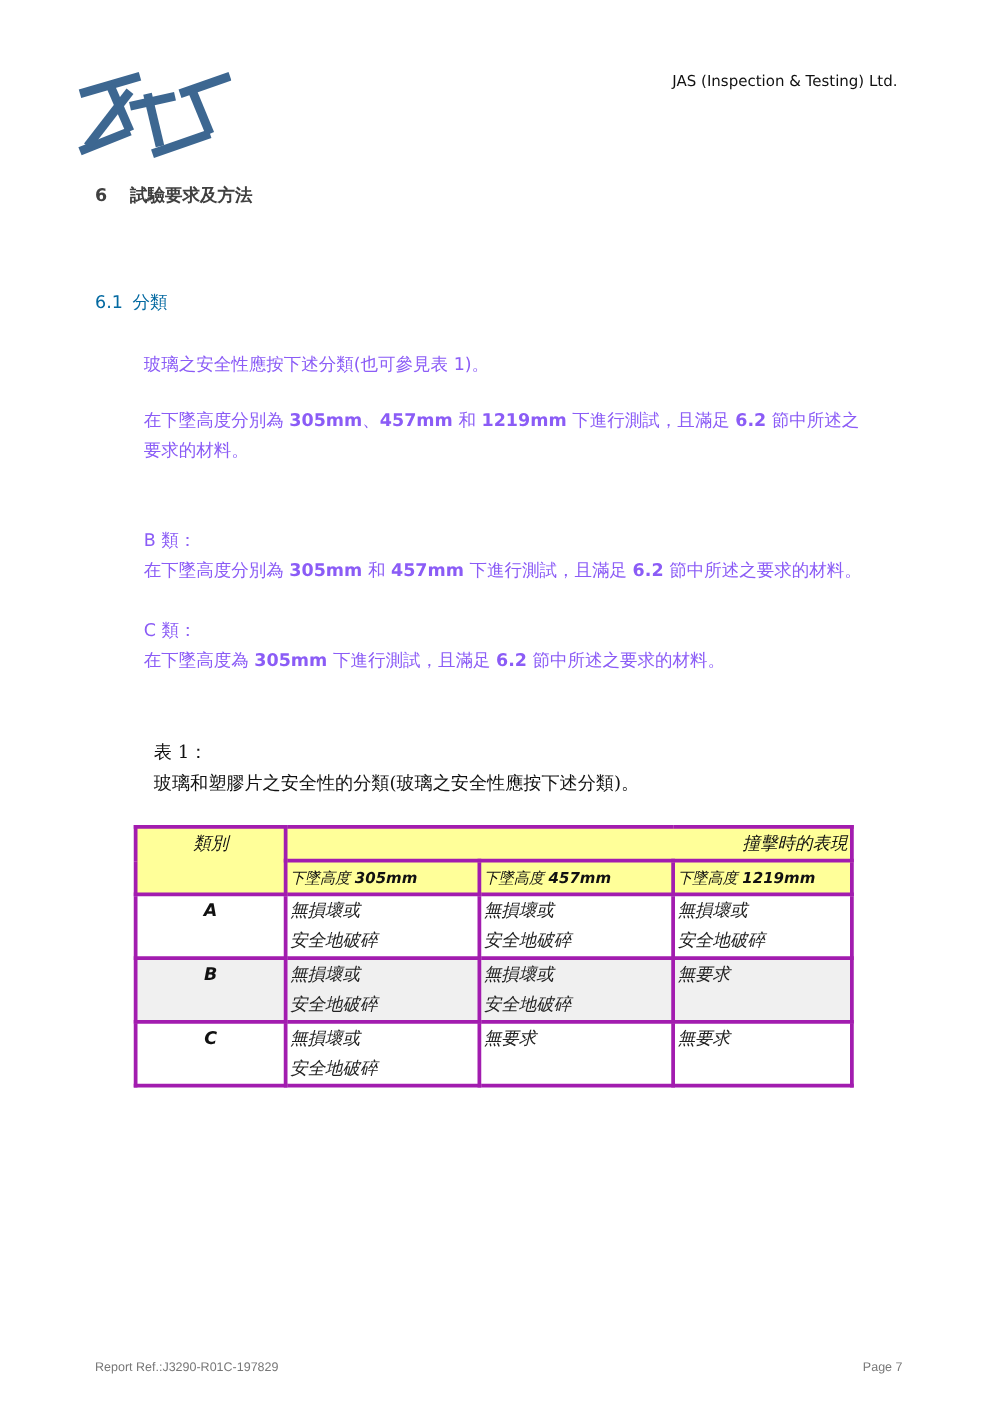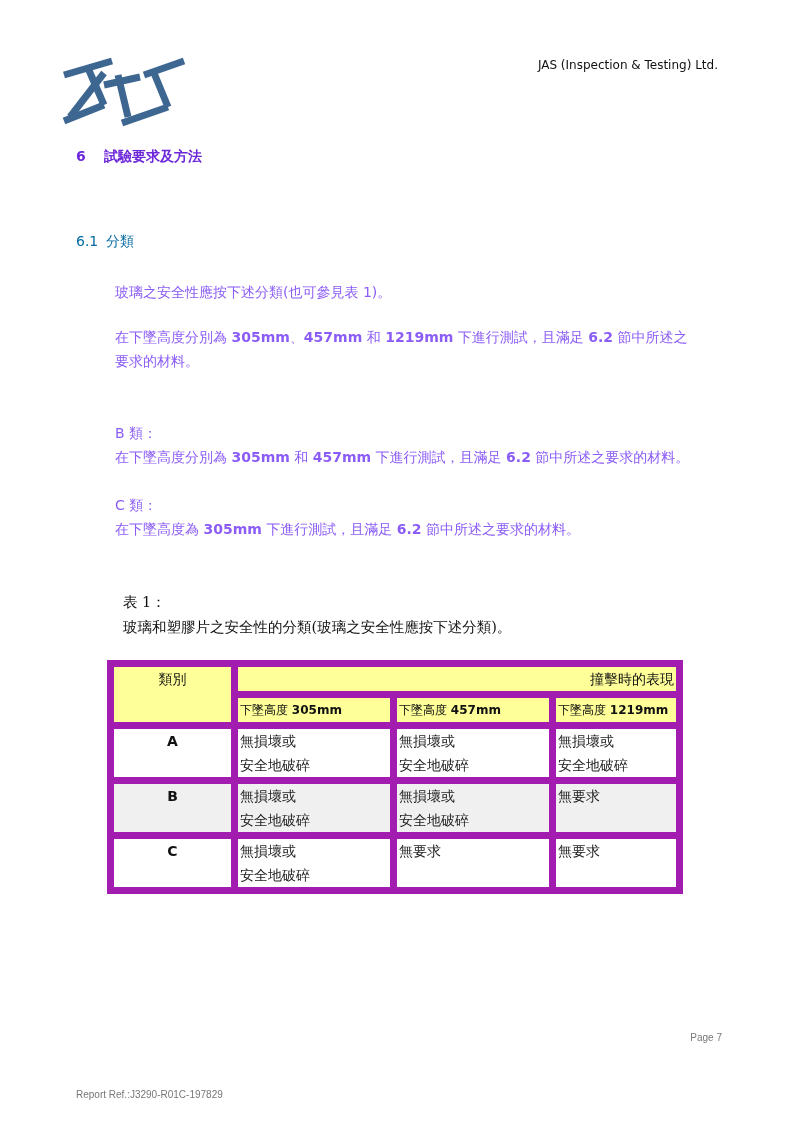--- a/index.html
+++ b/index.html
@@ -1,42 +1,42 @@
 <!DOCTYPE html>
 <html><head>
 <meta charset="utf-8">
 <style>
   html, body { margin: 0; padding: 0; background: #ffffff; }
   body { width: 794px; height: 1123px; position: relative; overflow: hidden;
          font-family: "DejaVu Sans", "Liberation Sans", sans-serif; color: #111; }
   .logo { position: absolute; left: 60px; top: 55px; width: 125px; height: 75px; }
   .company { position: absolute; right: 76px; top: 58px; font-size: 12px; color: #111;
              font-family: "DejaVu Sans", sans-serif; }
-  .sec-title { position: absolute; left: 76px; top: 148px; font-size: 14px; font-weight: bold; color: #6d28d9; }
+  .sec-title { position: absolute; left: 76px; top: 148px; font-size: 14px; font-weight: bold; color: #404040; }
   .sec-title .num { display: inline-block; width: 28px; }
   .sub-title { position: absolute; left: 76px; top: 233px; font-size: 14px; color: #0369a1; }
   .sub-title .num { display: inline-block; width: 26px; margin-right: 4px; }
   .para { position: absolute; left: 115px; font-size: 14px; line-height: 24px; color: #8b5cf6; }
   .para b, .cell b { font-weight: bold; }
   .tbl-caption { position: absolute; left: 123px; top: 590px; font-size: 14.5px; line-height: 25px;
                  font-family: "DejaVu Serif", serif; color: #111; }
   table.cls { position: absolute; left: 107px; top: 660px; border-collapse: collapse; width: 576px;
               font-size: 14px; }
-  table.cls td { border: 7px solid #a21caf; padding: 0 2px; vertical-align: top; line-height: 24px; }
+  table.cls td { border: 3px solid #a21caf; padding: 0 2px; vertical-align: top; line-height: 24px; font-style: italic; }
   .hdr { background: #ffff99; }
   .rowB td { background: #f0f0f0; }
   .cat { text-align: center; width: 113px; font-weight: bold; }
   .hcat { text-align: center; font-weight: normal !important; }
   .merged { text-align: right; }
   .cell { color: #222; font-family: "DejaVu Serif", serif; font-size: 14px; }
   .hcell { font-size: 12px; }
   .footer-ref { position: absolute; left: 76px; top: 1089px; font-size: 10px; color: #777;
                 font-family: "Liberation Sans", sans-serif; }
   .footer-ref .lbl { }
-  .footer-page { position: absolute; right: 72px; top: 1032px; font-size: 10px; color: #777;
+  .footer-page { position: absolute; right: 72px; top: 1089px; font-size: 10px; color: #777;
                  font-family: "Liberation Sans", sans-serif; }
 </style>
 </head>
 <body>
 
 <div class="logo">
   <svg width="125" height="75" viewBox="0 0 125 75">
     <g stroke="#3d6791" stroke-width="7" fill="none" stroke-linecap="butt">
 
       <line x1="4" y1="20" x2="52" y2="6"></line>

